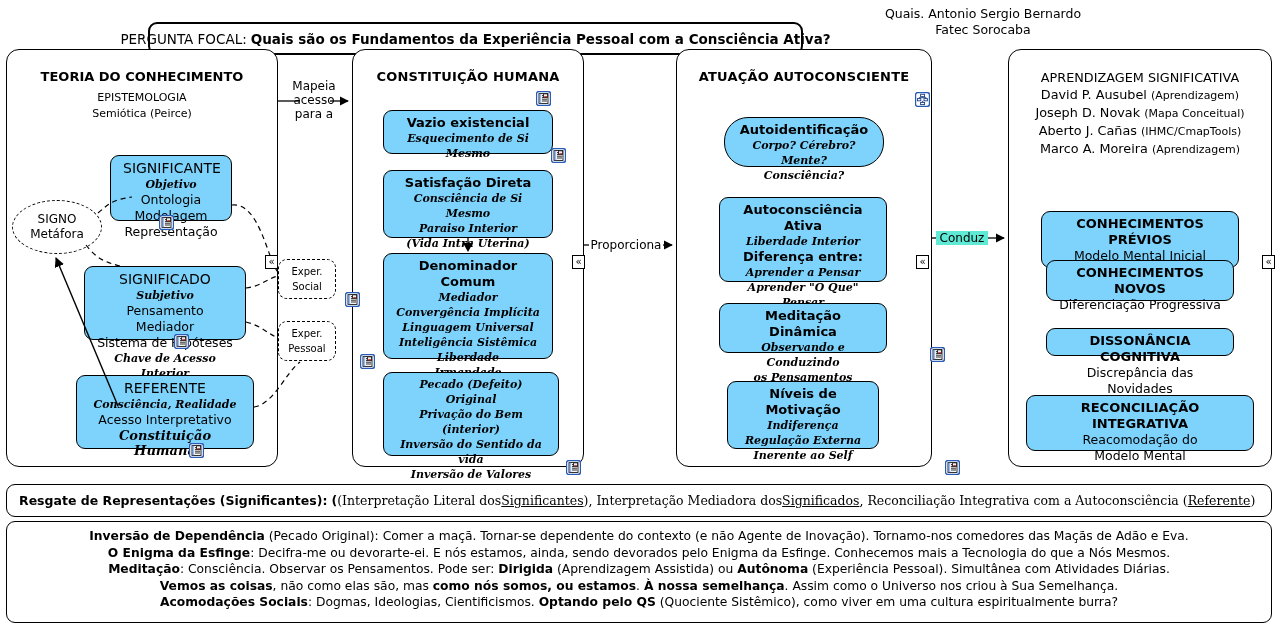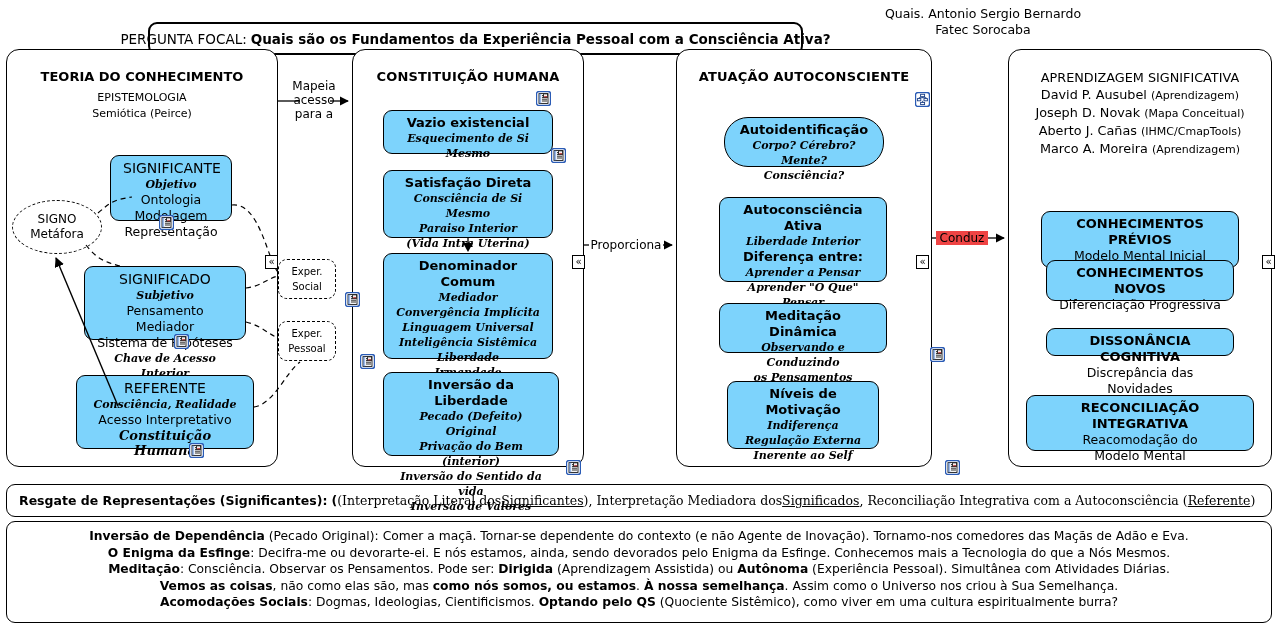--- a/index.html
+++ b/index.html
@@ -178,21 +178,20 @@
   <div class="t">Denominador Comum</div>
   <div class="i">Mediador</div>
   <div class="i">Convergência Implícita</div>
   <div class="i">Linguagem Universal</div>
   <div class="i">Inteligência Sistêmica</div>
   <div class="i">Liberdade</div>
   <div class="i">Irmandade</div>
 </div>
 
 <div class="abs node" style="left:383px; top:372px; width:176px; height:84px;">
-  <div class="t">Inversão da Liberdade</div>
   <div class="i">Pecado (Defeito) Original</div>
   <div class="i">Privação do Bem (interior)</div>
   <div class="i">Inversão do Sentido da vida</div>
   <div class="i">Inversão de Valores</div>
 </div>
 
 <div class="abs panel" id="panel-atuacao"></div>
 
 <div class="abs" style="left:676px; top:69px; width:256px;">
   <div class="panel-title" style="margin-top:0">ATUAÇÃO AUTOCONSCIENTE</div>
@@ -297,21 +296,21 @@
   <polygon points="463,243 473,243 468,252" fill="#000"></polygon>
   <line x1="468" y1="238" x2="468" y2="245" stroke="#000" stroke-width="1.3"></line>
 </svg>
 
 <div class="abs linklbl" style="left:275px; top:79px; width:78px;">
   <div>Mapeia</div>
   <div>acesso</div>
   <div>para a</div>
 </div>
 <div class="abs linklbl" style="left:589px; top:238px; width:74px; background:#fff;">Proporciona</div>
-<div class="abs linklbl" style="left:936px; top:231px; width:52px; background:#ef4444;">Conduz</div>
+<div class="abs linklbl" style="left:936px; top:231px; width:52px; background:#5eead4;">Conduz</div>
 
 <div class="abs guill" style="left:265px; top:255px;">«</div>
 <div class="abs guill" style="left:572px; top:255px;">«</div>
 <div class="abs guill" style="left:916px; top:255px;">«</div>
 <div class="abs guill" style="left:1262px; top:255px;">«</div>
 
 <div class="abs" id="icon-layer"><div class="abs res-icon" style="left: 159px; top: 215px;"><svg width="15" height="15" viewBox="0 0 15 15">
         <rect x="0.5" y="0.5" width="14" height="14" rx="2.5" fill="#ffffff" stroke="#2a5bb5" stroke-width="1.4"></rect>
         <rect x="3" y="2.6" width="9" height="9.8" fill="#ffffff" stroke="#111" stroke-width="0.9"></rect>
         <rect x="3" y="2.6" width="2.2" height="9.8" fill="#4a7fd4" opacity="0.55"></rect>

